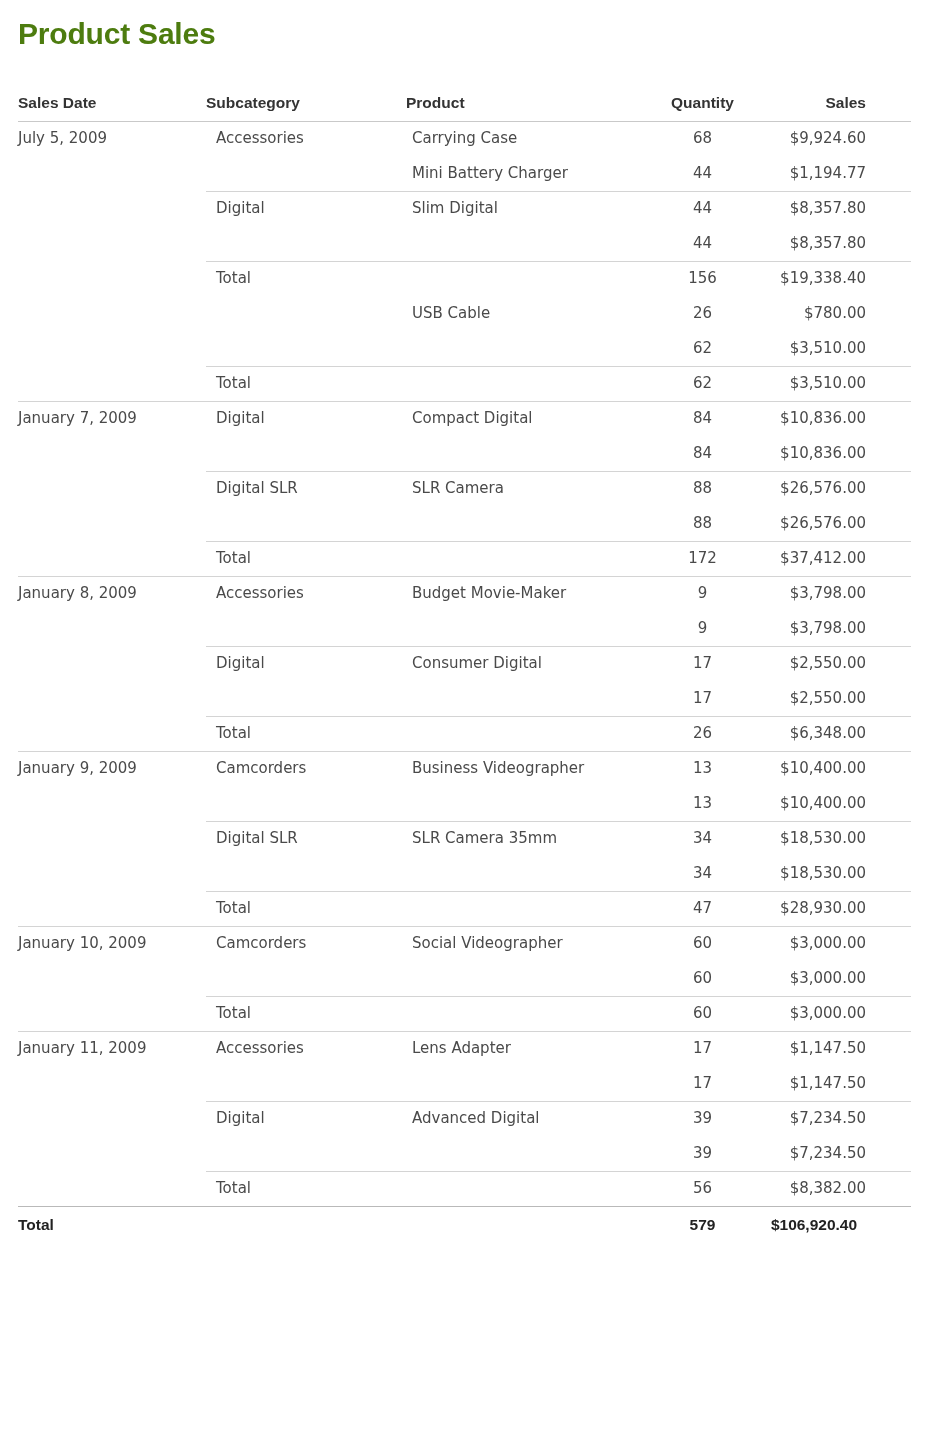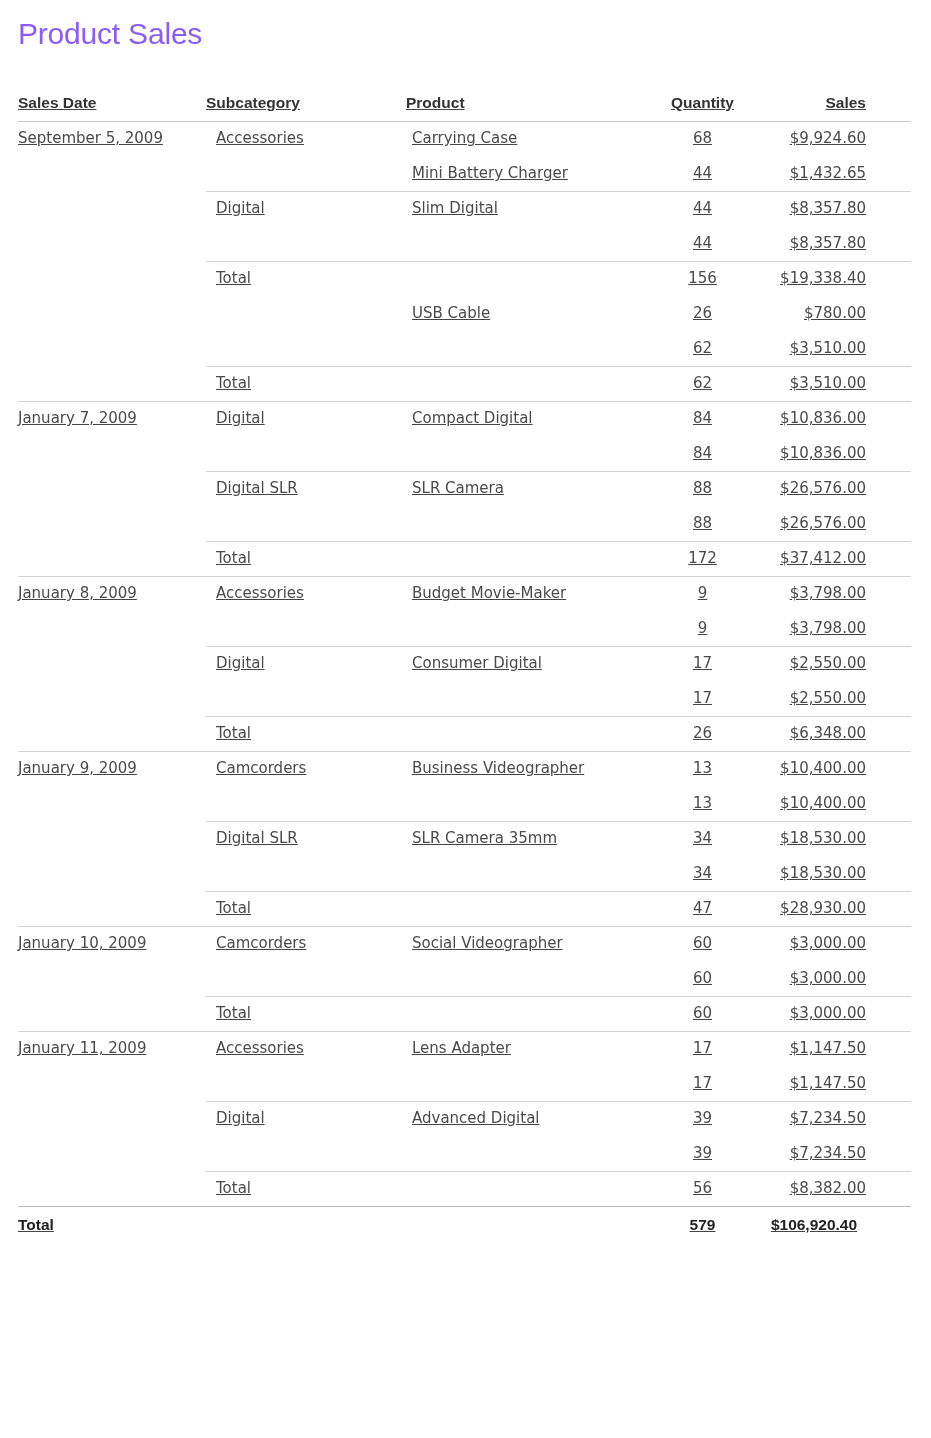--- a/index.html
+++ b/index.html
@@ -17,34 +17,33 @@
   .page {
     position: relative;
     width: 931px;
     height: 1438px;
     box-sizing: border-box;
     padding: 0;
   }
   .report-title {
     font-family: "Liberation Sans", sans-serif;
     font-size: 30px;
-    font-weight: normal;
-    color: #8b5cf6;
+    font-weight: bold;
+    color: #4d7c0f;
     letter-spacing: -0.2px;
     padding: 14px 0 0 18px;
     margin: 0;
     line-height: 40px;
   }
   table.report {
     border-collapse: collapse;
     width: 893px;
     margin: 40px 0 0 18px;
     table-layout: fixed;
     font-size: 15px;
-    text-decoration: underline;
   }
   table.report col.c-date   { width: 188px; }
   table.report col.c-sub    { width: 200px; }
   table.report col.c-prod   { width: 237px; }
   table.report col.c-qty    { width: 119px; }
   table.report col.c-sales  { width: 149px; }
 
   thead th {
     font-family: "Liberation Sans", sans-serif;
     font-weight: bold;
@@ -105,32 +104,32 @@
       <tr>
         <th>Sales Date</th>
         <th>Subcategory</th>
         <th>Product</th>
         <th class="num">Quantity</th>
         <th class="amt">Sales</th>
       </tr>
     </thead>
     <tbody id="tbody">
         <tr>
-          <td class="bt">September 5, 2009</td>
+          <td class="bt">July 5, 2009</td>
           <td class="sub bt">Accessories</td>
           <td class="prod bt">Carrying Case</td>
           <td class="qty bt">68</td>
           <td class="amt bt">$9,924.60</td>
         </tr>
         <tr>
           <td></td>
           <td class="sub"></td>
           <td class="prod">Mini Battery Charger</td>
           <td class="qty">44</td>
-          <td class="amt">$1,432.65</td>
+          <td class="amt">$1,194.77</td>
         </tr>
         <tr>
           <td></td>
           <td class="sub bt">Digital</td>
           <td class="prod bt">Slim Digital</td>
           <td class="qty bt">44</td>
           <td class="amt bt">$8,357.80</td>
         </tr>
         <tr>
           <td></td>

